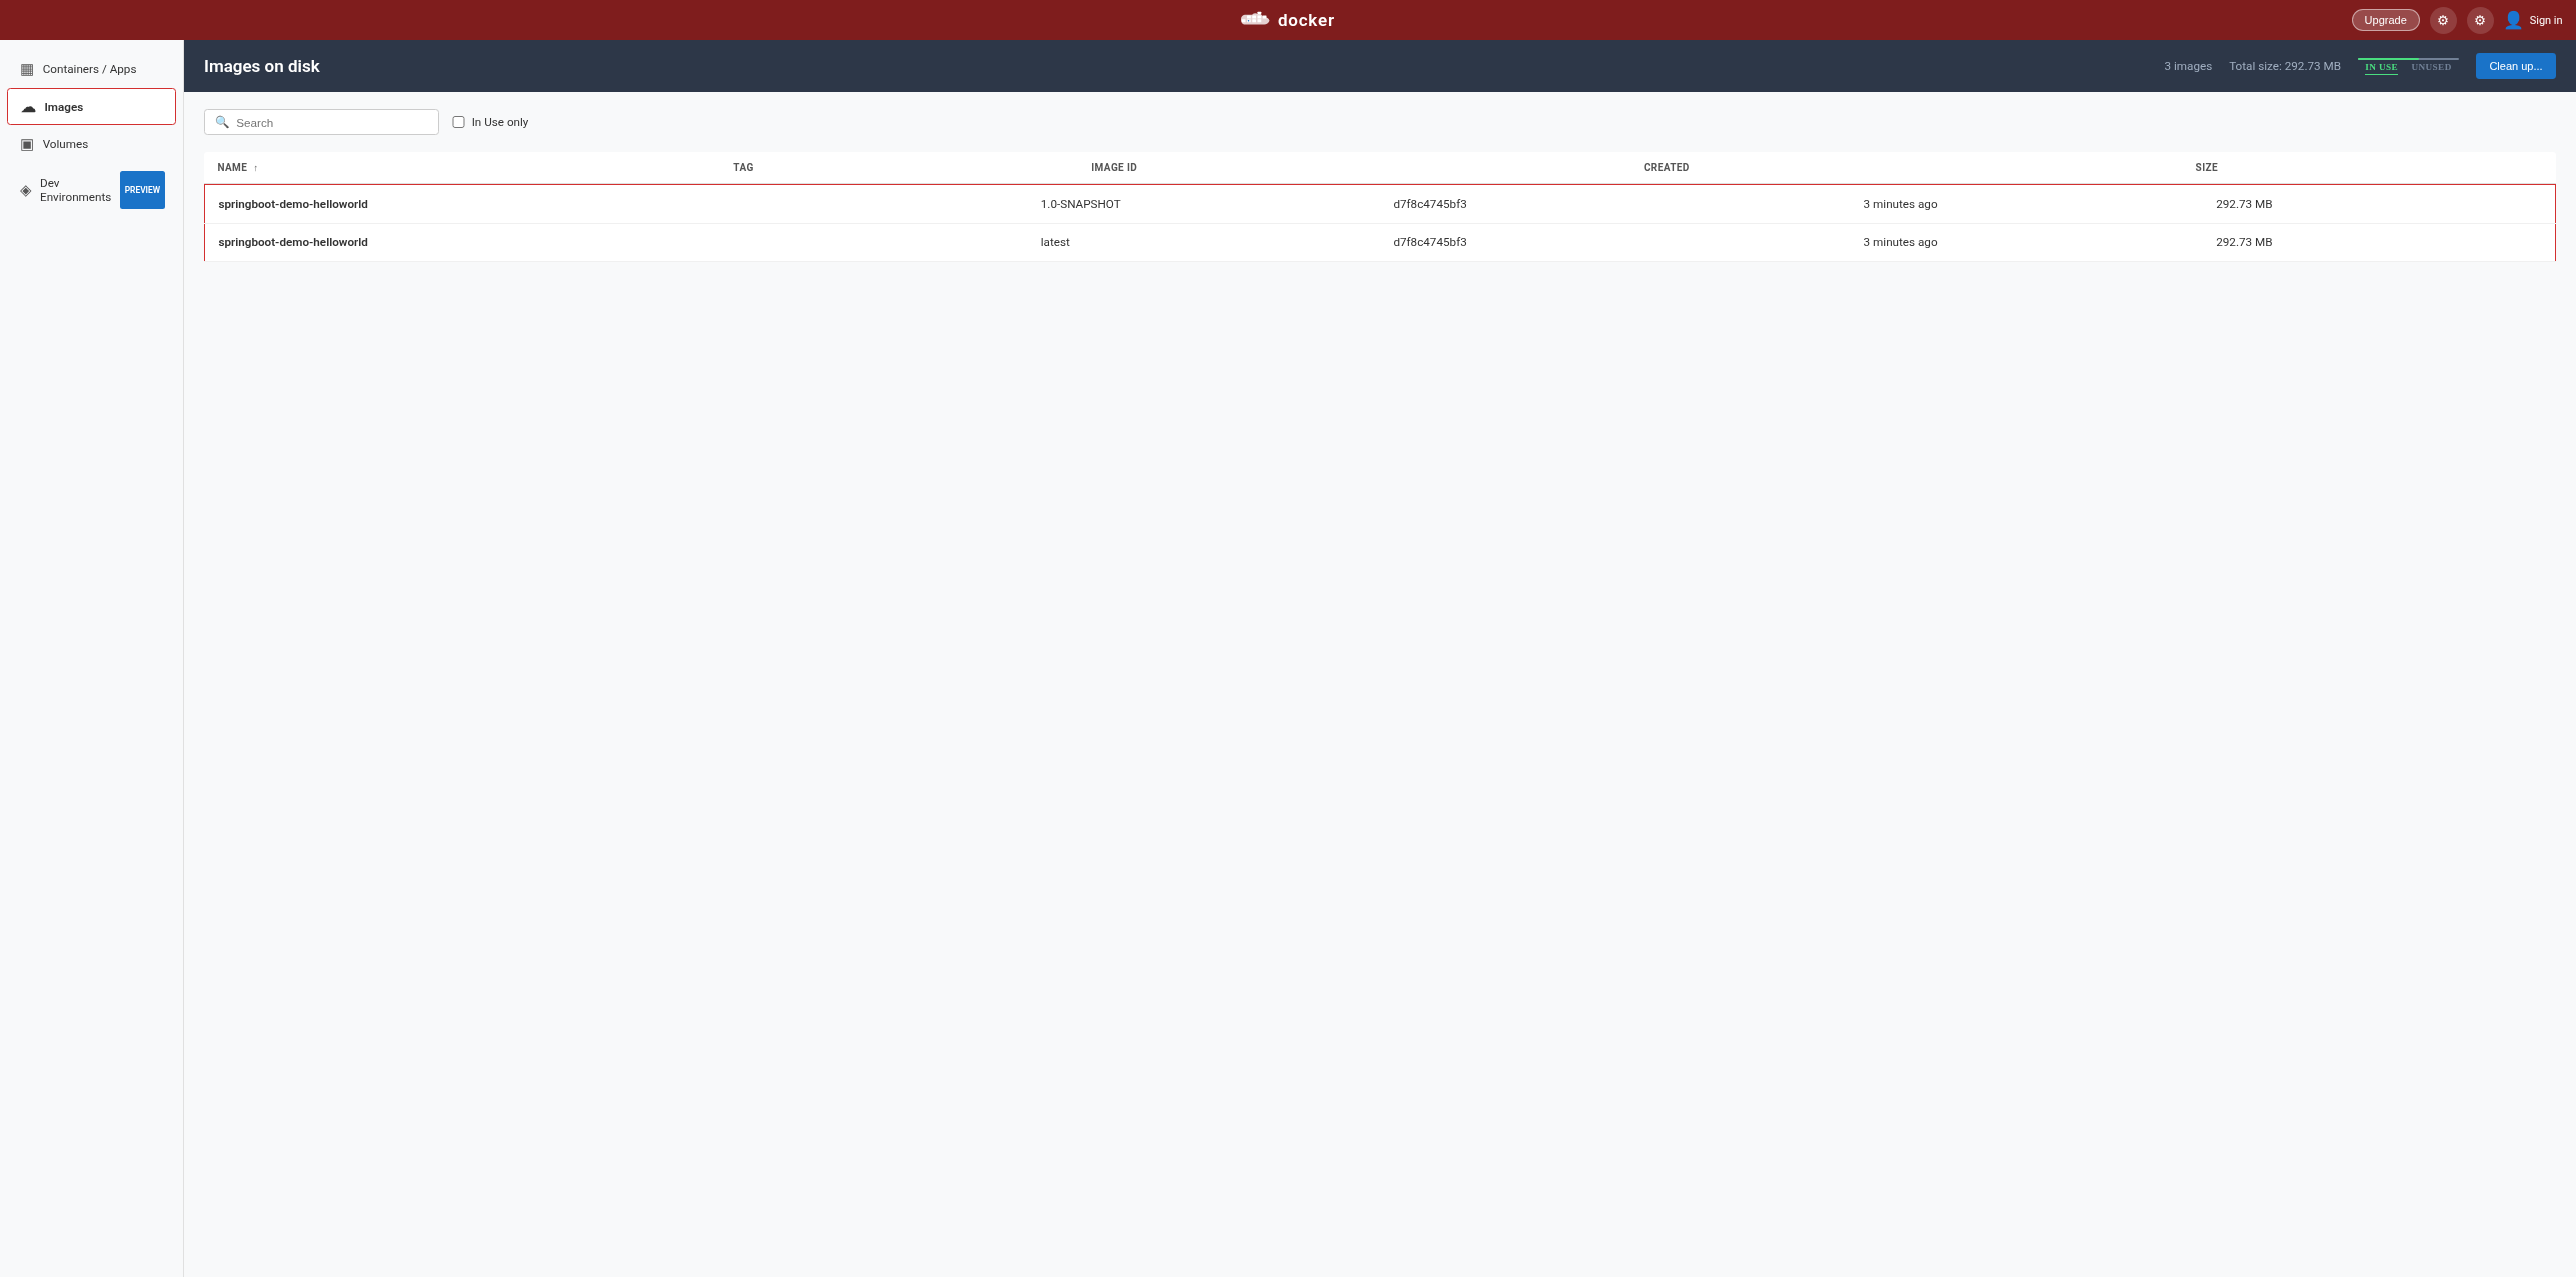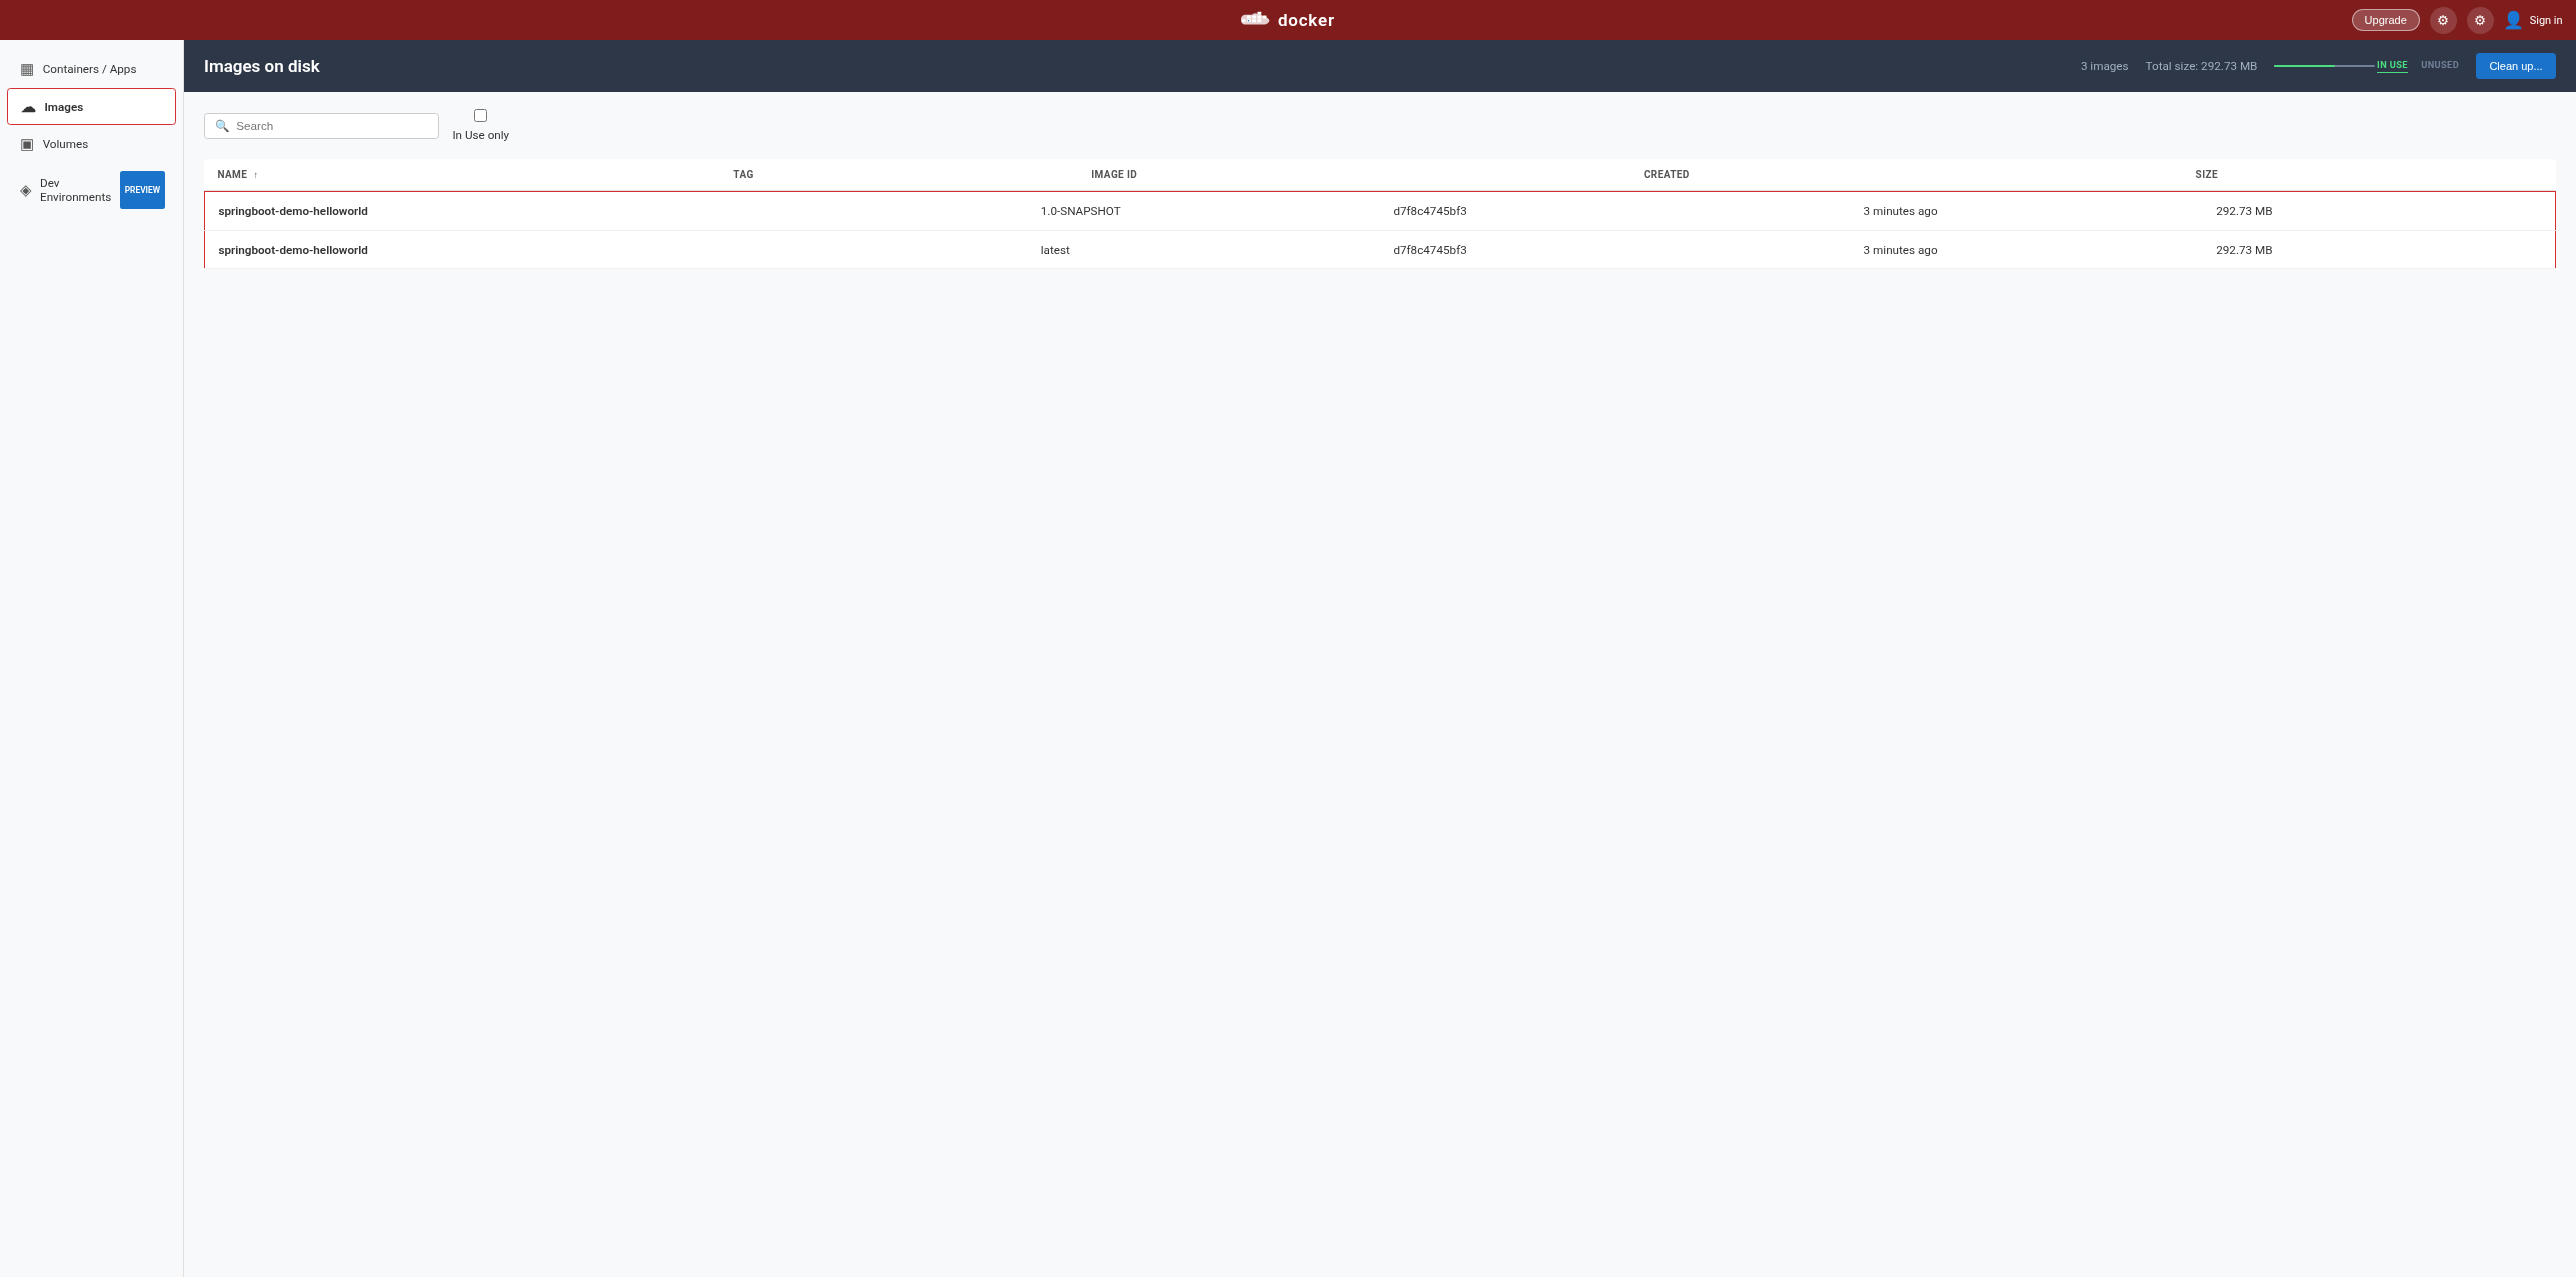--- a/index.html
+++ b/index.html
@@ -147,23 +147,24 @@
     .images-count {
       color: #a0aec0;
       font-size: 11.7px;
     }
     .total-size {
       color: #a0aec0;
       font-size: 11.7px;
     }
     .usage-tabs {
       display: flex;
-      flex-direction: row;
+      flex-direction: column;
       align-items: center;
       gap: 1.7px;
+      font-family: Liberation Serif, serif;
     }
     .usage-tab-labels {
       display: flex;
       gap: 13.4px;
     }
     .usage-tab-label {
       font-size: 9.2px;
       font-weight: 700;
       letter-spacing: 0.4px;
       cursor: pointer;
@@ -254,21 +255,20 @@
       background: transparent;
     }
     .search-icon-span { color: #888; font-size: 11.7px; }
     .checkbox-label {
       display: flex;
       align-items: center;
       gap: 6.7px;
       font-size: 11.7px;
       color: #333;
       cursor: pointer;
-      flex-direction: column;
     }
     .checkbox-label input[type="checkbox"] {
       width: 12.6px;
       height: 12.6px;
       cursor: pointer;
     }
 
     
     .images-table {
       width: 100%;

